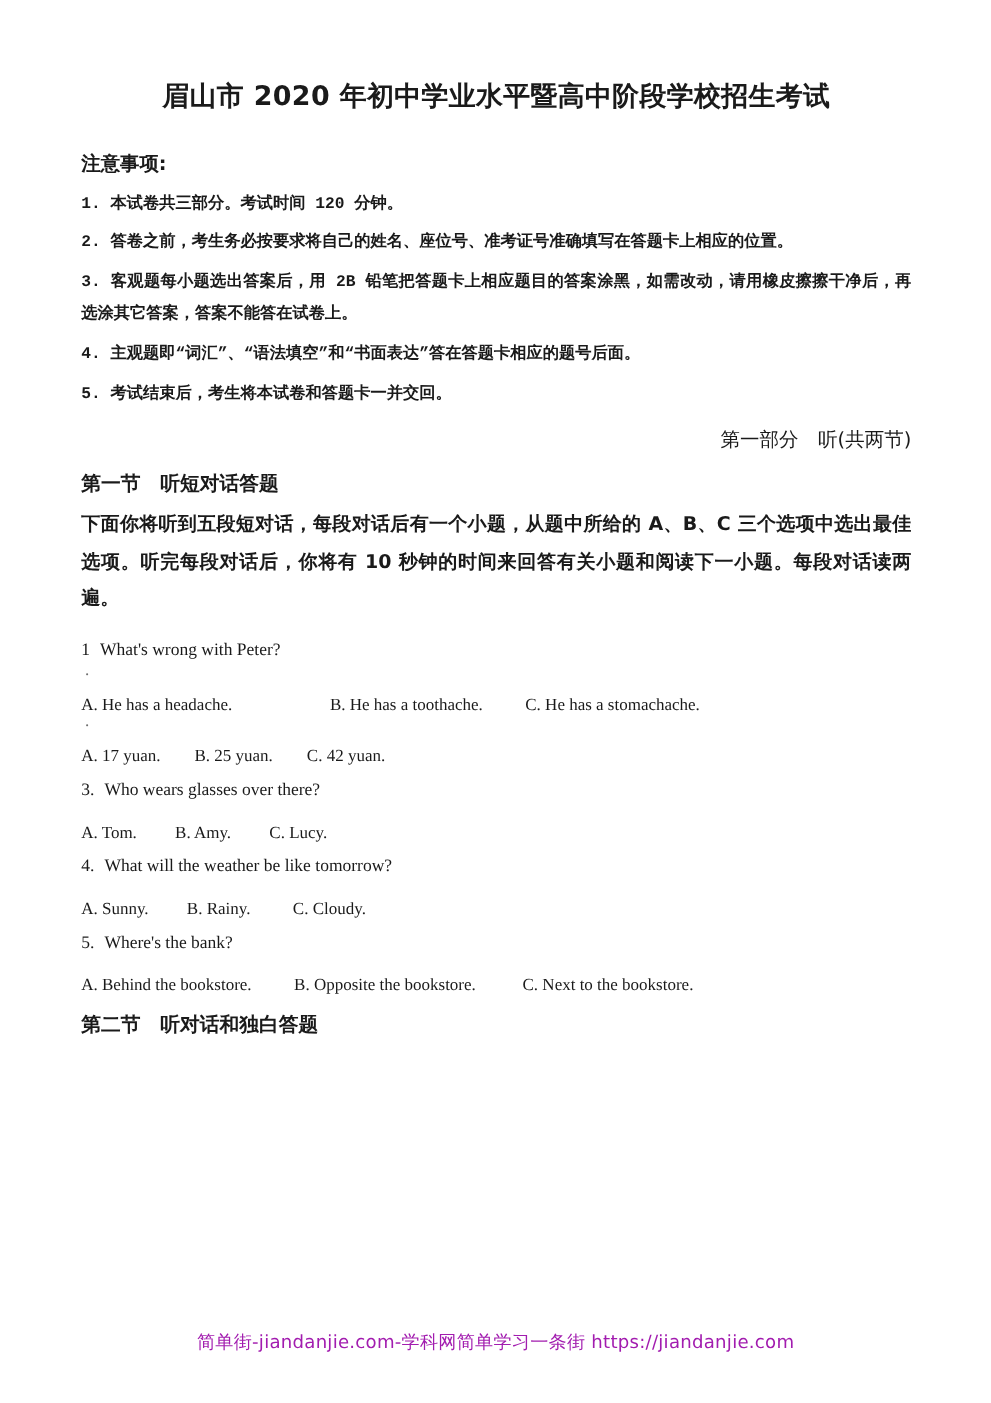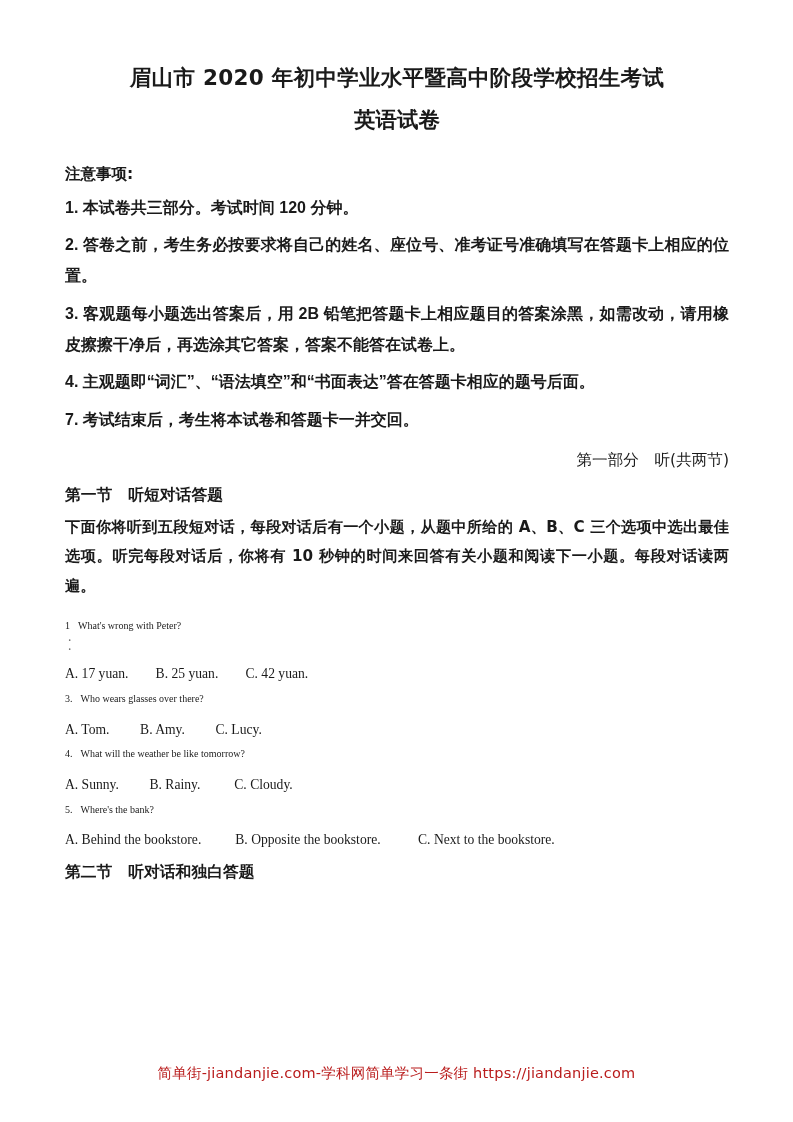--- a/index.html
+++ b/index.html
@@ -57,23 +57,23 @@
     font-size: 15.5px;
     margin: 26px 0 0 0;
     line-height: 1.5;
   }
   .notice-list {
     list-style: none;
     margin: 0;
     padding: 0;
   }
   .notice-item {
-    font-family: Liberation Sans, sans-serif;
-    font-weight: bold;
-    font-size: 16px;
+    font-family: Liberation Mono, monospace;
+    font-weight: bold;
+    font-size: 13px;
     line-height: 1.92;
     margin-top: 7px;
     text-align: justify;
     text-justify: inter-ideograph;
   }
 
   
   .part-heading {
     text-align: right;
     font-family: "DejaVu Sans", "Liberation Sans", sans-serif;
@@ -103,21 +103,21 @@
 
   
   .questions {
     margin-top: 10px;
   }
   .question {
     margin: 0;
   }
   .q-stem {
     font-family: "Liberation Serif", "DejaVu Serif", serif;
-    font-size: 10px;
+    font-size: 14px;
     line-height: 1.45;
     margin: 0;
     padding-top: 8px;
     position: relative;
   }
   .q-stem .q-num {
     display: inline;
   }
   .q-stem .q-num-gap {
     display: inline-block;
@@ -143,52 +143,52 @@
 
   
   .footer-watermark {
     position: absolute;
     left: 0;
     top: 1064px;
     width: 793px;
     text-align: center;
     font-family: "DejaVu Sans", "Liberation Sans", sans-serif;
     font-size: 14.5px;
-    color: #b91c1c;
+    color: #a21caf;
     letter-spacing: 0.2px;
   }
 </style>
 </head>
 <body>
 
 <div class="page">
   <div class="content">
 
     <h1 class="doc-title">眉山市 2020 年初中学业水平暨高中阶段学校招生考试</h1>
-    <h2 class="doc-subtitle">英语试卷</h2>
 
     <div class="notice-heading">注意事项:</div>
     <ul class="notice-list">
       <li class="notice-item">1.  本试卷共三部分。考试时间 120 分钟。</li>
       <li class="notice-item">2.  答卷之前，考生务必按要求将自己的姓名、座位号、准考证号准确填写在答题卡上相应的位置。</li>
       <li class="notice-item">3.  客观题每小题选出答案后，用 2B 铅笔把答题卡上相应题目的答案涂黑，如需改动，请用橡皮擦擦干净后，再选涂其它答案，答案不能答在试卷上。</li>
       <li class="notice-item">4.  主观题即“词汇”、“语法填空”和“书面表达”答在答题卡相应的题号后面。</li>
-      <li class="notice-item">7.  考试结束后，考生将本试卷和答题卡一并交回。</li>
+      <li class="notice-item">5.  考试结束后，考生将本试卷和答题卡一并交回。</li>
     </ul>
 
     <div class="part-heading">第一部分　听(共两节)</div>
 
     <div class="section-heading">第一节　听短对话答题</div>
     <div class="section-intro">下面你将听到五段短对话，每段对话后有一个小题，从题中所给的 A、B、C 三个选项中选出最佳选项。听完每段对话后，你将有 10 秒钟的时间来回答有关小题和阅读下一小题。每段对话读两遍。</div>
 
     <div class="questions">
 
       <div class="question">
         <div class="q-stem"><span class="q-num">1</span><span class="q-num-gap"></span><span>What's wrong with Peter?</span></div>
         <span class="orphan-dot">.</span>
+        <div class="q-options">A. He has a headache.                       B. He has a toothache.          C. He has a stomachache.</div>
       </div>
 
       <div class="question">
         <span class="orphan-dot">.</span>
         <div class="q-options">A. 17 yuan.        B. 25 yuan.        C. 42 yuan.</div>
       </div>
 
       <div class="question">
         <div class="q-stem"><span class="q-num">3.</span><span class="q-num-gap"></span><span>Who wears glasses over there?</span></div>
         <div class="q-options">A. Tom.         B. Amy.         C. Lucy.</div>

